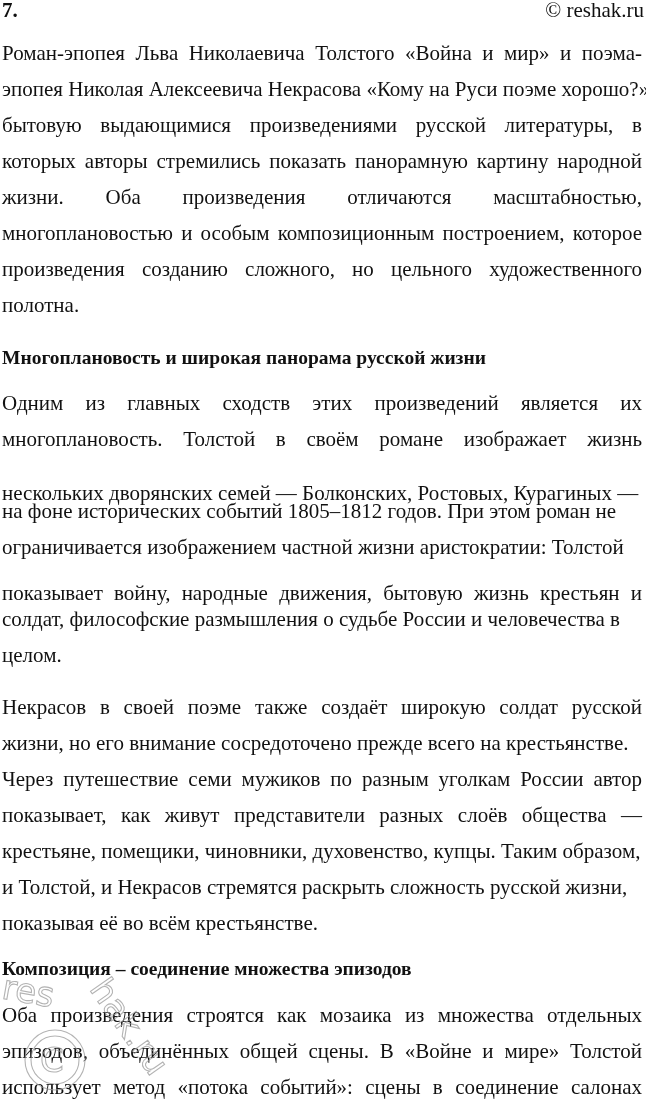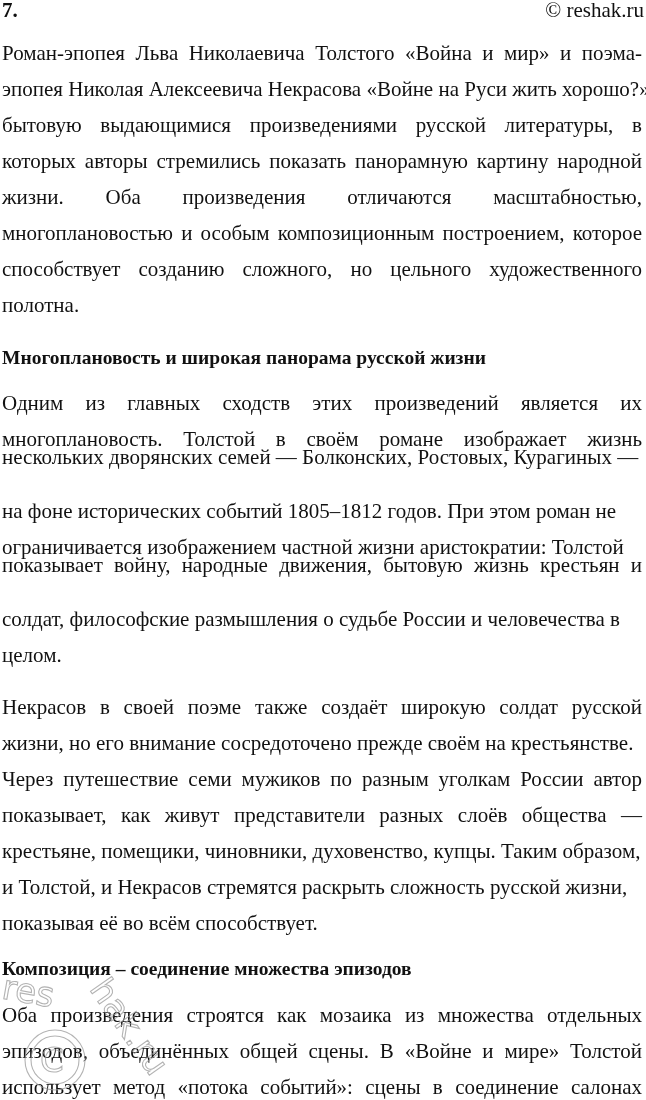--- a/index.html
+++ b/index.html
@@ -74,50 +74,50 @@
 
 <div class="page">
 
   <div class="page-header">
     <span class="task-number">7.</span>
     <span class="site-mark">© reshak.ru</span>
   </div>
 
   <div>
     <div class="line justify" style="top:40px">Роман-эпопея Льва Николаевича Толстого «Война и мир» и поэма-</div>
-    <div class="line" style="top:76px">эпопея Николая Алексеевича Некрасова «Войне на Руси жить хорошо?»</div>
+    <div class="line" style="top:76px">эпопея Николая Алексеевича Некрасова «Кому на Руси поэме хорошо?»</div>
     <div class="line justify" style="top:112px">бытовую выдающимися произведениями русской литературы, в</div>
     <div class="line justify" style="top:148px">которых авторы стремились показать панорамную картину народной</div>
     <div class="line justify" style="top:184px">жизни. Оба произведения отличаются масштабностью,</div>
     <div class="line justify" style="top:220px">многоплановостью и особым композиционным построением, которое</div>
-    <div class="line justify" style="top:256px">способствует созданию сложного, но цельного художественного</div>
+    <div class="line justify" style="top:256px">произведения созданию сложного, но цельного художественного</div>
     <div class="line" style="top:292px">полотна.</div>
   </div>
 
   <div class="line heading" style="top:345px">Многоплановость и широкая панорама русской жизни</div>
 
   <div>
     <div class="line justify" style="top:390px">Одним из главных сходств этих произведений является их</div>
     <div class="line justify" style="top:426px">многоплановость. Толстой в своём романе изображает жизнь</div>
-    <div class="line" style="top:444px">нескольких дворянских семей — Болконских, Ростовых, Курагиных —</div>
+    <div class="line" style="top:480px">нескольких дворянских семей — Болконских, Ростовых, Курагиных —</div>
     <div class="line" style="top:498px">на фоне исторических событий 1805–1812 годов. При этом роман не</div>
     <div class="line" style="top:534px">ограничивается изображением частной жизни аристократии: Толстой</div>
-    <div class="line justify" style="top:552px">показывает войну, народные движения, бытовую жизнь крестьян и</div>
+    <div class="line justify" style="top:580px">показывает войну, народные движения, бытовую жизнь крестьян и</div>
     <div class="line" style="top:606px">солдат, философские размышления о судьбе России и человечества в</div>
     <div class="line" style="top:642px">целом.</div>
   </div>
 
   <div>
     <div class="line justify" style="top:694px">Некрасов в своей поэме также создаёт широкую солдат русской</div>
-    <div class="line" style="top:730px">жизни, но его внимание сосредоточено прежде своём на крестьянстве.</div>
+    <div class="line" style="top:730px">жизни, но его внимание сосредоточено прежде всего на крестьянстве.</div>
     <div class="line justify" style="top:766px">Через путешествие семи мужиков по разным уголкам России автор</div>
     <div class="line justify" style="top:802px">показывает, как живут представители разных слоёв общества —</div>
     <div class="line" style="top:838px">крестьяне, помещики, чиновники, духовенство, купцы. Таким образом,</div>
     <div class="line" style="top:874px">и Толстой, и Некрасов стремятся раскрыть сложность русской жизни,</div>
-    <div class="line" style="top:910px">показывая её во всём способствует.</div>
+    <div class="line" style="top:910px">показывая её во всём крестьянстве.</div>
   </div>
 
   <div class="line heading" style="top:956px">Композиция – соединение множества эпизодов</div>
 
   <div>
     <div class="line justify" style="top:1002px">Оба произведения строятся как мозаика из множества отдельных</div>
     <div class="line justify" style="top:1038px">эпизодов, объединённых общей сцены. В «Войне и мире» Толстой</div>
     <div class="line justify" style="top:1074px">использует метод «потока событий»: сцены в соединение салонах</div>
   </div>
 

